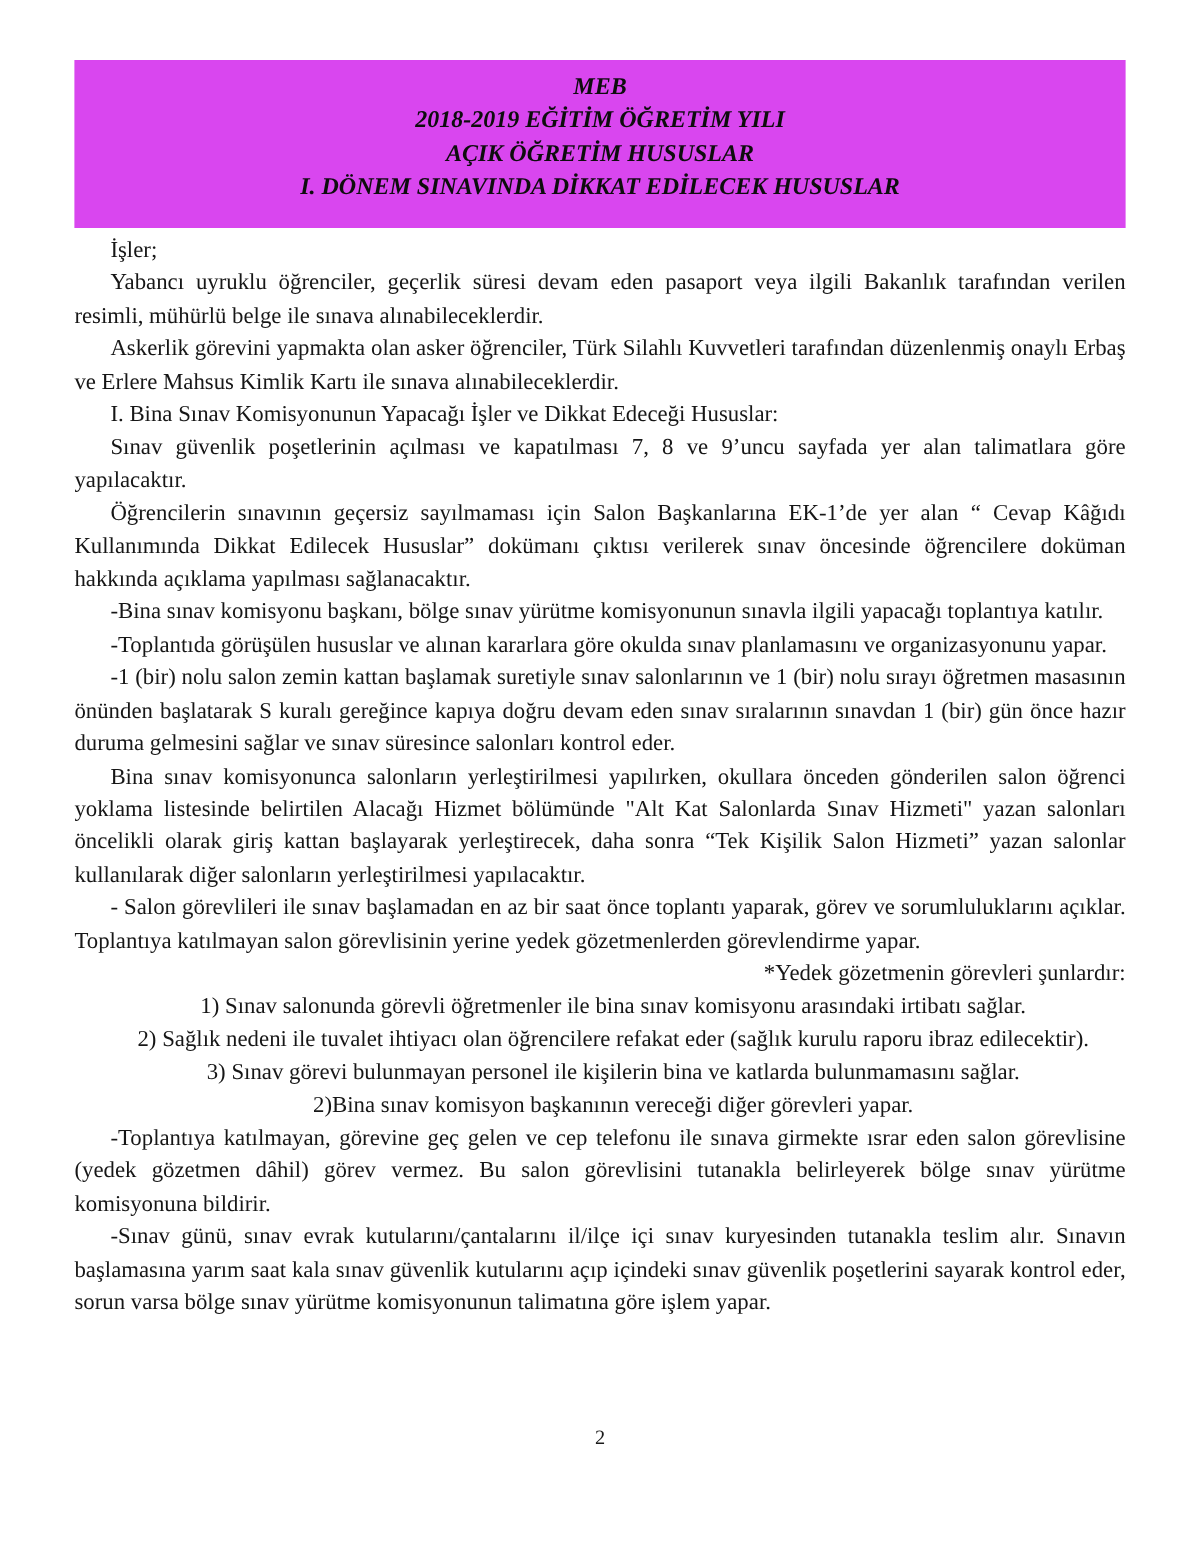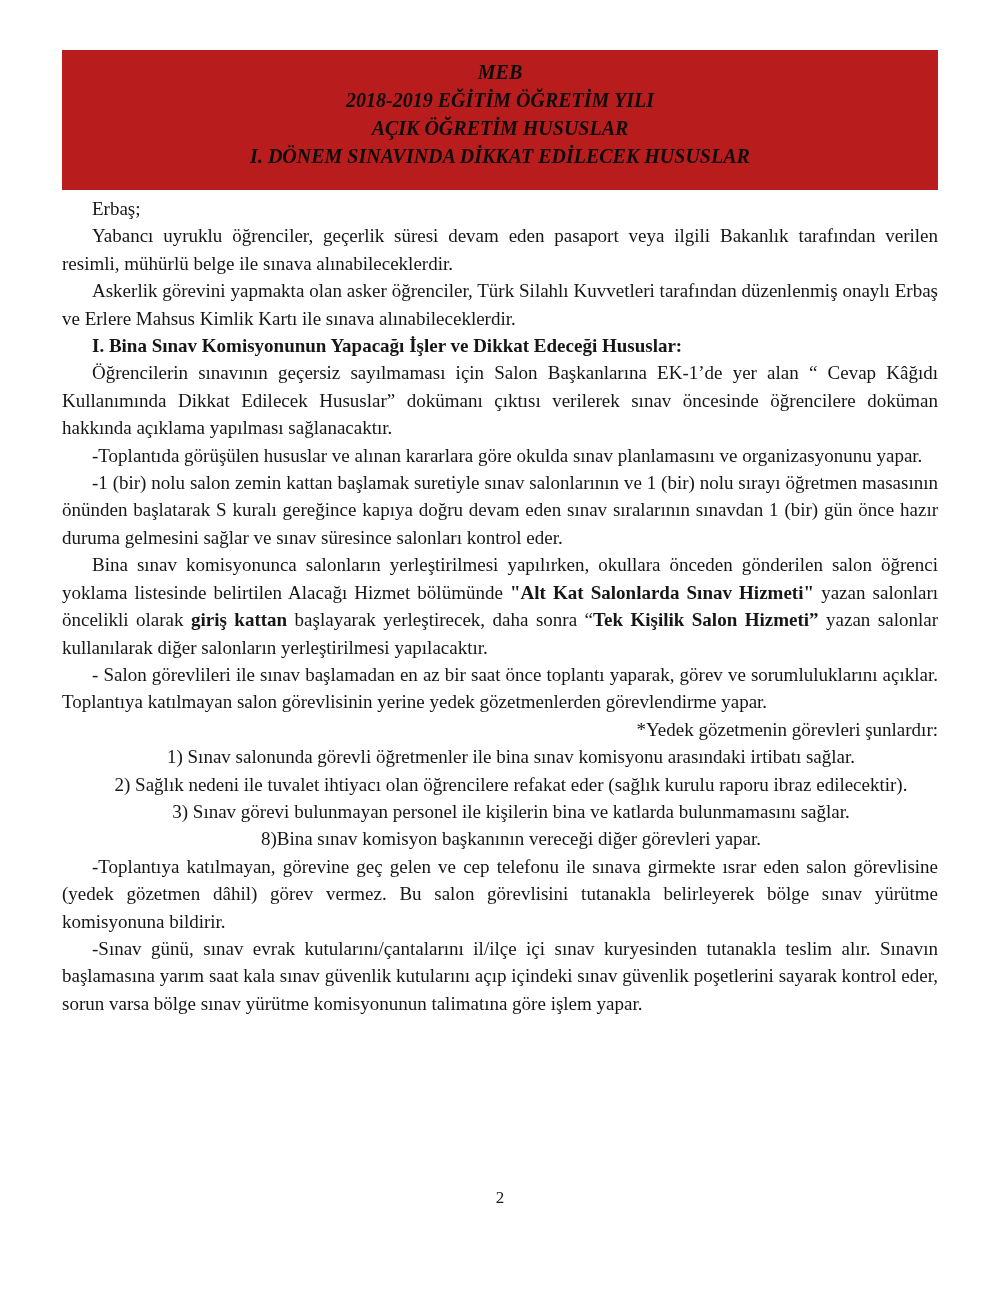--- a/index.html
+++ b/index.html
@@ -49,56 +49,58 @@
     text-indent: 22px;
     text-align: center;
   }
   p.note {
     text-indent: 30px;
     text-align: right;
   }
   .sp-sm { margin-top: 5px; }
   .sp-md { margin-top: 8px; }
   .sp-lg { margin-top: 16px; }
-  .bold { font-weight: bold; }
+  .bold { font-weight: normal; }
   .footer {
     position: absolute;
     left: 0;
     right: 0;
     bottom: 86px;
     text-align: center;
     font-size: 17px;
     font-family: "Liberation Serif", serif;
     color: #1a1a1a;
   }
 </style>
 </head>
 <body>
 
 <div class="page">
-  <div class="banner" id="title-banner" style="background-color: #b91c1c;">
+  <div class="banner" id="title-banner" style="background-color: #d946ef;">
     <div class="banner-line">MEB</div>
     <div class="banner-line">2018-2019 EĞİTİM ÖĞRETİM YILI</div>
     <div class="banner-line">AÇIK ÖĞRETİM HUSUSLAR</div>
     <div class="banner-line">I. DÖNEM SINAVINDA DİKKAT EDİLECEK HUSUSLAR</div>
   </div>
 
   <div class="content" id="doc-body">
-      <p class="para"><span>Erbaş;</span></p>
+      <p class="para"><span>İşler;</span></p>
       <p class="para"><span>Yabancı uyruklu öğrenciler, geçerlik süresi devam eden pasaport veya ilgili Bakanlık tarafından verilen resimli, mühürlü belge ile sınava alınabileceklerdir.</span></p>
       <p class="para"><span>Askerlik görevini yapmakta olan asker öğrenciler, Türk Silahlı Kuvvetleri tarafından düzenlenmiş onaylı Erbaş ve Erlere Mahsus Kimlik Kartı ile sınava alınabileceklerdir.</span></p>
       <p class="para heading"><span class="bold">I. Bina Sınav Komisyonunun Yapacağı İşler ve Dikkat Edeceği Hususlar:</span></p>
+      <p class="para"><span>Sınav güvenlik poşetlerinin açılması ve kapatılması 7, 8 ve 9’uncu sayfada yer alan talimatlara göre yapılacaktır.</span></p>
       <p class="para"><span>Öğrencilerin sınavının geçersiz sayılmaması için Salon Başkanlarına EK-1’de yer alan “ Cevap Kâğıdı Kullanımında Dikkat Edilecek Hususlar” dokümanı çıktısı verilerek sınav öncesinde öğrencilere doküman hakkında açıklama yapılması sağlanacaktır.</span></p>
+      <p class="para"><span>-Bina sınav komisyonu başkanı, bölge sınav yürütme komisyonunun sınavla ilgili yapacağı toplantıya katılır.</span></p>
       <p class="para"><span>-Toplantıda görüşülen hususlar ve alınan kararlara göre okulda sınav planlamasını ve organizasyonunu yapar.</span></p>
       <p class="para"><span>-1 (bir) nolu salon zemin kattan başlamak suretiyle sınav salonlarının ve 1 (bir) nolu sırayı öğretmen masasının önünden başlatarak S kuralı gereğince kapıya doğru devam eden sınav sıralarının sınavdan 1 (bir) gün önce hazır duruma gelmesini sağlar ve sınav süresince salonları kontrol eder.</span></p>
       <p class="para  sp-sm"><span>Bina sınav komisyonunca salonların yerleştirilmesi yapılırken, okullara önceden gönderilen salon öğrenci yoklama listesinde belirtilen Alacağı Hizmet bölümünde </span><span class="bold">"Alt Kat Salonlarda Sınav Hizmeti"</span><span> yazan salonları öncelikli olarak </span><span class="bold">giriş kattan</span><span> başlayarak yerleştirecek, daha sonra “</span><span class="bold">Tek Kişilik Salon Hizmeti”</span><span> yazan salonlar kullanılarak diğer salonların yerleştirilmesi yapılacaktır.</span></p>
       <p class="para"><span>- Salon görevlileri ile sınav başlamadan en az bir saat önce toplantı yaparak, görev ve sorumluluklarını açıklar. Toplantıya katılmayan salon görevlisinin yerine yedek gözetmenlerden görevlendirme yapar.</span></p>
       <p class="para note sp-md"><span>*Yedek gözetmenin görevleri şunlardır:</span></p>
       <p class="para list sp-lg"><span>1) Sınav salonunda görevli öğretmenler ile bina sınav komisyonu arasındaki irtibatı sağlar.</span></p>
       <p class="para list"><span>2) Sağlık nedeni ile tuvalet ihtiyacı olan öğrencilere refakat eder (sağlık kurulu raporu ibraz edilecektir).</span></p>
       <p class="para list"><span>3) Sınav görevi bulunmayan personel ile kişilerin bina ve katlarda bulunmamasını sağlar.</span></p>
-      <p class="para list"><span>8)Bina sınav komisyon başkanının vereceği diğer görevleri yapar.</span></p>
+      <p class="para list"><span>2)Bina sınav komisyon başkanının vereceği diğer görevleri yapar.</span></p>
       <p class="para"><span>-Toplantıya katılmayan, görevine geç gelen ve cep telefonu ile sınava girmekte ısrar eden salon görevlisine (yedek gözetmen dâhil) görev vermez. Bu salon görevlisini tutanakla belirleyerek bölge sınav yürütme komisyonuna bildirir.</span></p>
       <p class="para"><span>-Sınav günü, sınav evrak kutularını/çantalarını il/ilçe içi sınav kuryesinden tutanakla teslim alır. Sınavın başlamasına yarım saat kala sınav güvenlik kutularını açıp içindeki sınav güvenlik poşetlerini sayarak kontrol eder, sorun varsa bölge sınav yürütme komisyonunun talimatına göre işlem yapar.</span></p>
     </div>
 
   <div class="footer">2</div>
 </div>
 
 </body></html>

